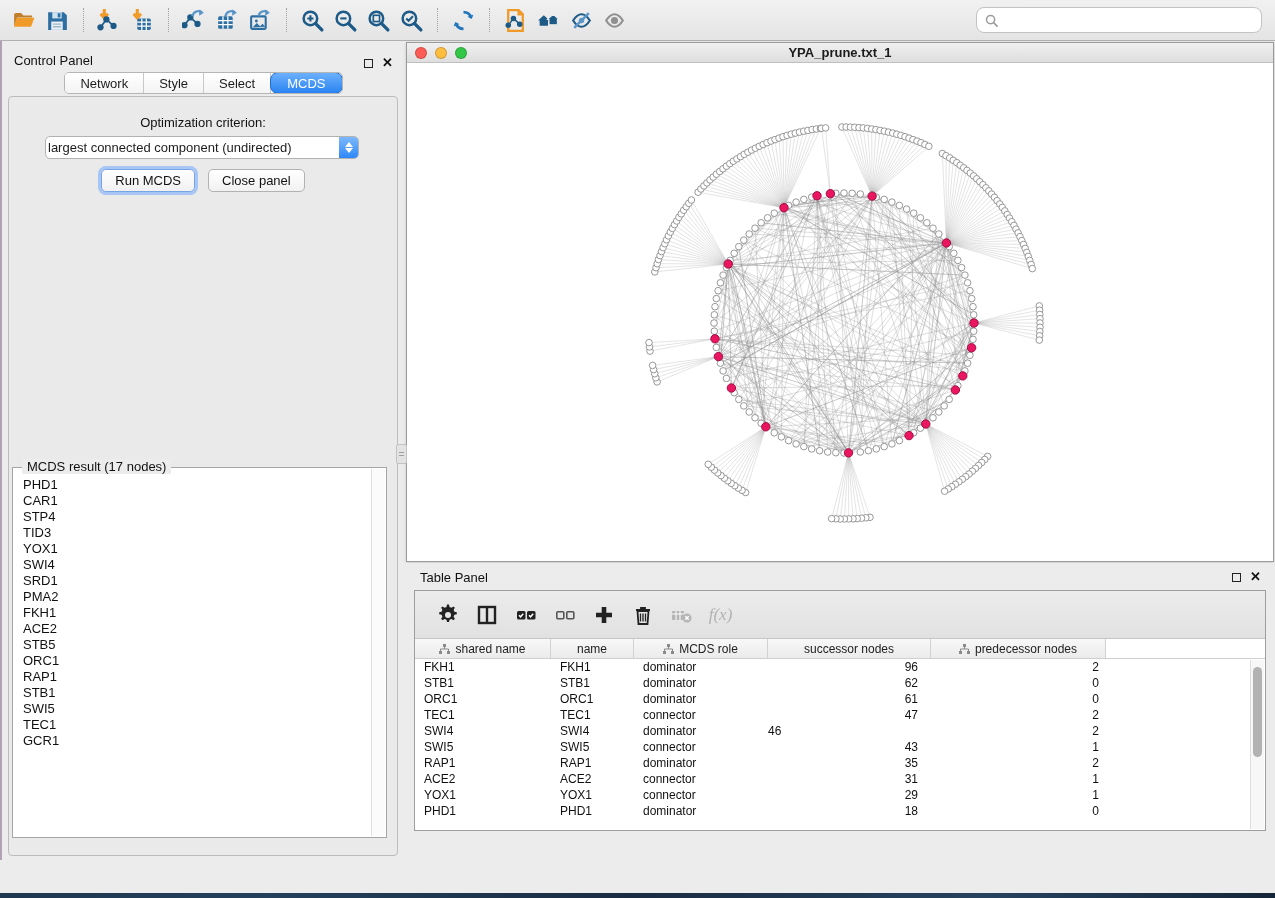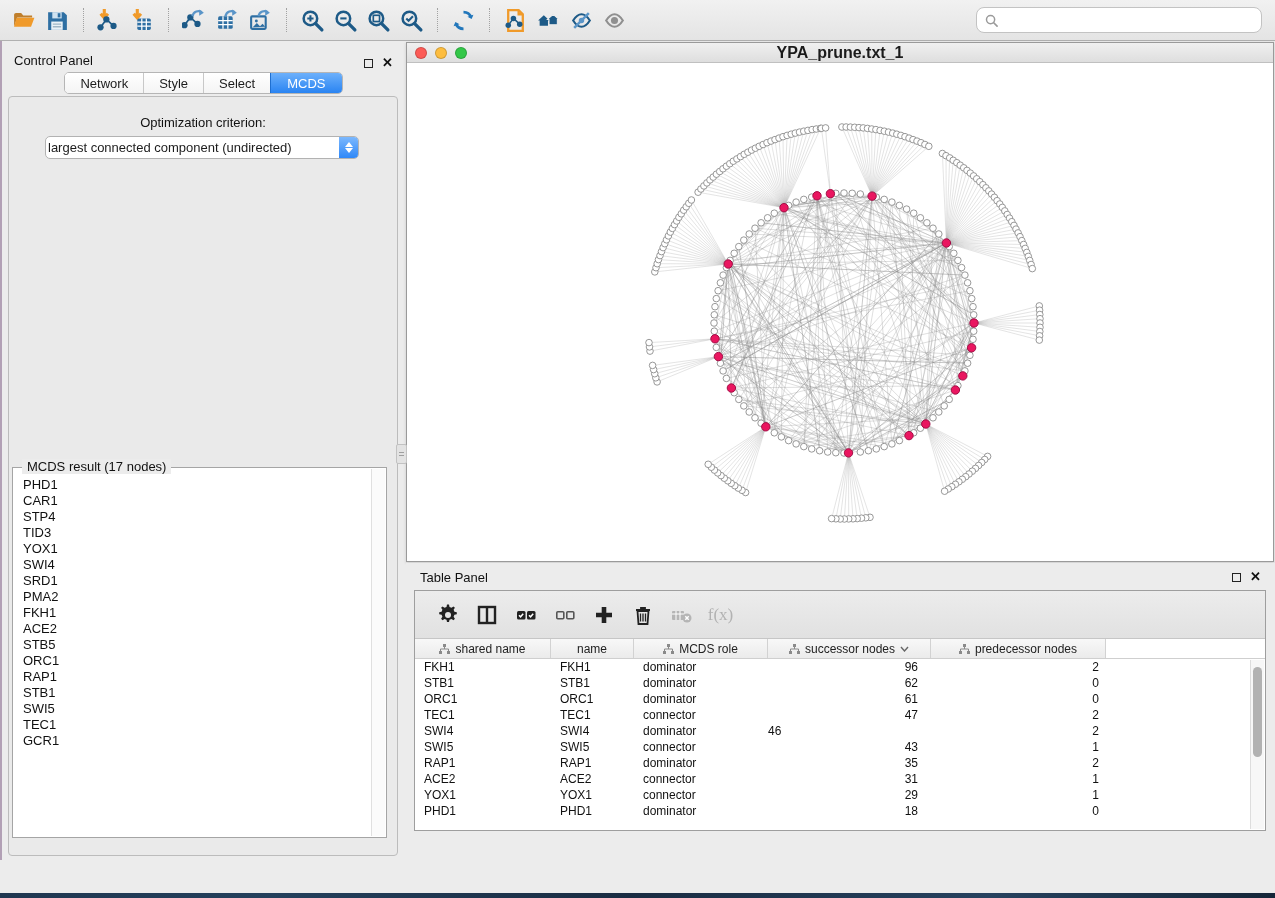--- a/index.html
+++ b/index.html
@@ -26,21 +26,21 @@
   .panel-header { position:absolute; left:0; top:0; width:100%; height:27px; display:flex; align-items:flex-end; padding:0 12px; }
   .panel-title { font-size:13px; color:#111; }
   .win-icons { margin-left:auto; display:flex; align-items:center; gap:9px; }
   .float-icon { width:9px; height:9px; border:1.5px solid #222; display:inline-block; }
   .close-icon { font-size:13px; font-weight:bold; color:#111; line-height:10px; }
 
   .seg { display:flex; background:#fff; border:1px solid #b5b5b5; border-radius:5px; overflow:hidden; height:22px; }
   .seg-item { display:flex; align-items:center; padding:0 15px; font-size:13px; color:#1c1c1c;
     border-right:1px solid #c8c8c8; background:linear-gradient(#ffffff,#f4f4f4); cursor:default; }
   .seg-item:last-child { border-right:none; }
-  .seg-item.active { background:linear-gradient(#6cb0fb,#2a84f2); color:#fff; border-right-color:#2a78da; border-radius:0; margin:-1px; padding:0 16px; border:1px solid #1f6fd0; }
+  .seg-item.active { background:linear-gradient(#6cb0fb,#2a84f2); color:#fff; border-right-color:#2a78da; border-radius:8px; margin:-1px; padding:0 16px; border:1px solid #1f6fd0; }
 
   .cp-tabs { position:absolute; left:0; top:31px; width:100%; display:flex; justify-content:center; z-index:5; }
 
   .cp-content { position:absolute; left:6px; top:55px; width:390px; height:760px;
     background:#eaeaea; border:1px solid #bcbcbc; border-radius:4px; }
   .opt-label { position:absolute; top:18px; width:100%; text-align:center; font-size:13px; color:#111; }
   .dropdown { position:absolute; left:36px; top:39px; width:314px; height:23px; background:#fff;
     border:1px solid #b2b2b2; border-radius:5px; display:flex; align-items:center; }
   .dropdown .dd-text { flex:1; padding:0 2px; font-size:13px; white-space:nowrap; overflow:hidden; }
   .dd-stepper { width:19px; height:21px; border-radius:0 4px 4px 0; background:linear-gradient(#7cb8fd,#2f88f8);
@@ -61,36 +61,36 @@
   .mcds-list div { font-size:13px; line-height:16px; color:#111; }
   .list-scroll { position:absolute; top:1px; right:1px; bottom:1px; width:14px; background:#fbfbfb; border-left:1px solid #e0e0e0; }
 
   
   .network-window { position:absolute; left:406px; top:42px; width:868px; height:520px;
     border:1px solid #9a9a9a; background:#fff; box-shadow:0 1px 3px rgba(0,0,0,0.15); }
   .titlebar { height:20px; background:linear-gradient(#f0f0f0,#dedede); border-bottom:1px solid #c0c0c0;
     display:flex; align-items:center; position:relative; }
   .lights { position:absolute; left:8px; top:4px; display:flex; gap:8px; }
   .light { width:12px; height:12px; border-radius:50%; }
-  .win-title { width:100%; text-align:center; font-size:16px; font-weight:700; color:#1b1b1b; }
+  .win-title { width:100%; text-align:center; font-size:13px; font-weight:700; color:#1b1b1b; }
   .canvas { position:absolute; left:0; top:20px; right:0; bottom:0; background:#fff; overflow:hidden; }
 
   .split-grip { position:absolute; left:396px; top:444px; width:11px; height:20px; background:#e3e3e3;
     border:1px solid #c2c2c2; border-radius:2px; z-index:55; display:flex; flex-direction:column; justify-content:center; gap:2px; padding:0 2px; }
   .split-grip i { display:block; height:1px; background:#9f9f9f; }
 
   
   .table-panel { position:absolute; left:406px; top:563px; width:869px; height:297px; background:#ececec; }
   .tp-header { position:absolute; left:0; top:3px; width:100%; height:22px; display:flex; align-items:center; padding:0 14px; }
   .tp-box { position:absolute; left:8px; top:27px; width:852px; height:241px; border:1px solid #9e9e9e; background:#fff; }
   .tp-toolbar { height:48px; background:linear-gradient(#ececec,#e1e1e1); border-bottom:1px solid #c6c6c6;
     display:flex; align-items:center; padding-left:14px; gap:2px; }
   .tp-tool { width:37px; height:34px; display:flex; align-items:center; justify-content:center; border-radius:4px; }
   .tp-tool.disabled { opacity:1; }
-  .fx-label { font-family:"Liberation Serif",serif; font-size:17px; color:#b2b2b2; }
+  .fx-label { font-family:"Liberation Serif",serif; font-style:italic; font-size:17px; color:#b2b2b2; }
 
   .tp-thead { display:flex; height:20px; border-bottom:1px solid #cfcfcf; }
   .th-cell { display:flex; align-items:center; justify-content:center; gap:5px; font-size:12px; color:#222;
     background:linear-gradient(#f8f8f8,#ebebeb); border-right:1px solid #d2d2d2; overflow:hidden; }
   .th-filler { flex:1; background:#fff; border-right:none; }
   .tp-body { position:relative; }
   .t-row { display:flex; height:16px; }
   .t-cell { font-size:12px; color:#111; line-height:16px; overflow:hidden; white-space:nowrap; }
   .tbl-scroll { position:absolute; top:69px; right:1px; bottom:1px; width:14px; background:#f7f7f7; border-left:1px solid #ddd; }
   .tbl-thumb { position:absolute; top:7px; left:2px; width:9px; height:90px; border-radius:5px; background:#b2b2b2; }
@@ -276,20 +276,24 @@
           </div>
       </div>
       <div class="cp-content">
         <div class="opt-label">Optimization criterion:</div>
         <div class="dropdown">
           <span class="dd-text">largest connected component (undirected)</span>
           <span class="dd-stepper">
               <i class="dd-up"></i>
               <i class="dd-down"></i>
             </span>
+        </div>
+        <div class="cp-buttons">
+          <button class="btn focused">Run MCDS</button>
+          <button class="btn">Close panel</button>
         </div>
       </div>
       <div class="group-box">
         <span class="group-legend">MCDS result (17 nodes)</span>
         <div class="mcds-list" id="mcds-list">
             <div>PHD1</div>
             <div>CAR1</div>
             <div>STP4</div>
             <div>TID3</div>
             <div>YOX1</div>
@@ -1145,21 +1149,21 @@
             </div>
             <div class="th-cell" style="width: 134px;">
               <svg width="11" height="10" viewBox="0 0 11 10">
                 <rect x="4" y="0" width="3" height="3" fill="#8a8a8a"></rect>
                 <rect x="0" y="7" width="3" height="3" fill="#8a8a8a"></rect>
                 <rect x="8" y="7" width="3" height="3" fill="#8a8a8a"></rect>
                 <path d="M5.5 3v2M1.5 7V5h8v2" fill="none" stroke="#8a8a8a" stroke-width="1"></path>
               </svg>
               <span>MCDS role</span>
             </div>
-            <div class="th-cell" style="width: 163px;">
+            <div class="th-cell" style="width: 163px; flex-direction: column;">
               <svg width="11" height="10" viewBox="0 0 11 10">
                 <rect x="4" y="0" width="3" height="3" fill="#8a8a8a"></rect>
                 <rect x="0" y="7" width="3" height="3" fill="#8a8a8a"></rect>
                 <rect x="8" y="7" width="3" height="3" fill="#8a8a8a"></rect>
                 <path d="M5.5 3v2M1.5 7V5h8v2" fill="none" stroke="#8a8a8a" stroke-width="1"></path>
               </svg>
               <span>successor nodes</span>
               <svg width="9" height="6" viewBox="0 0 9 6">
                 <path d="M1 1l3.5 4L8 1" fill="none" stroke="#666" stroke-width="1.4"></path>
               </svg>

